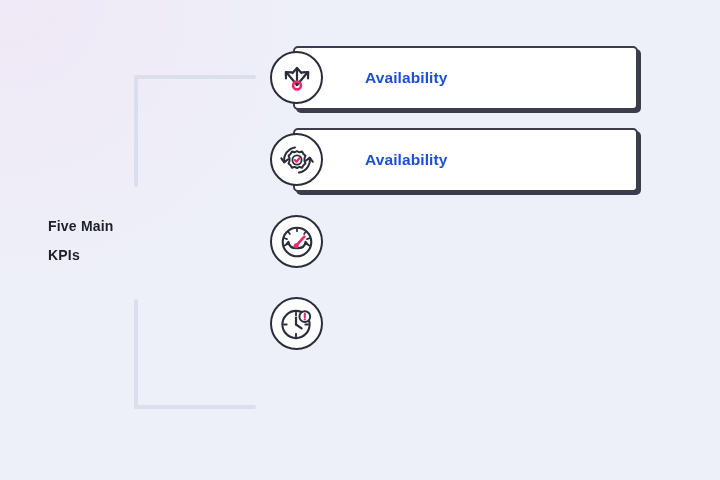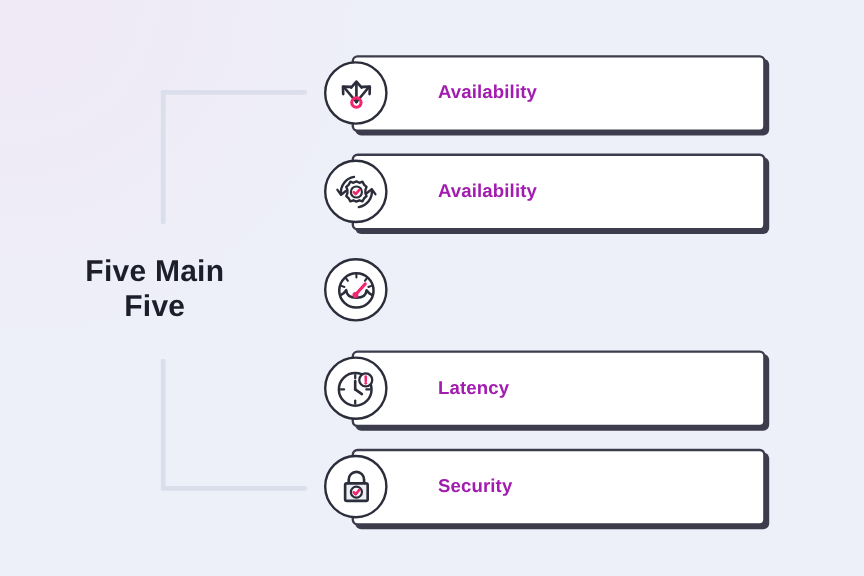--- a/index.html
+++ b/index.html
@@ -18,26 +18,26 @@
     width: 720px;
     height: 480px;
     background:
       radial-gradient(circle at 2% 0%, rgba(240,232,246,0.95) 0%, rgba(237,240,249,0) 38%),
       #edf0f9;
   }
 
   
   .title-block {
     position: absolute;
-    left: 29px;
+    left: 48px;
     top: 212px;
     width: 200px;
-    text-align: center;
+    text-align: left;
     color: #1c1f2b;
-    font-size: 25px;
+    font-size: 14px;
     font-weight: bold;
     line-height: 29px;
     letter-spacing: 0.2px;
   }
   .title-line { display: block; }
 
   
   .bracket {
     position: absolute;
     background: #dbdfeb;
@@ -67,21 +67,21 @@
     border-radius: 5px;
     box-shadow: 3px 3px 0 0 #3c3c4c;
   }
   .card-label {
     position: absolute;
     left: 70px;
     top: 0;
     height: 100%;
     display: flex;
     align-items: center;
-    color: #a21caf;
+    color: #1d4ed8;
     font-size: 15.5px;
     font-weight: bold;
     letter-spacing: 0.1px;
     white-space: nowrap;
   }
   .icon-badge {
     position: absolute;
     left: 0px;
     top: 11px;
     width: 53px;
@@ -97,21 +97,21 @@
   }
   .icon-badge svg { display: block; }
 </style>
 </head>
 <body>
 
 <div id="canvas">
 
   <div class="title-block">
     <span class="title-line">Five Main</span>
-    <span class="title-line">Five</span>
+    <span class="title-line">KPIs</span>
   </div>
 
   <div class="bracket bracket-top-h"></div>
   <div class="bracket bracket-top-v"></div>
   <div class="bracket bracket-bot-v"></div>
   <div class="bracket bracket-bot-h"></div>
 
   <div class="row" style="top:40px">
     <div class="card">
       <span class="card-label">Availability</span>
@@ -167,50 +167,34 @@
           <line x1="6.0" y1="15.0" x2="9.0" y2="16.1"></line>
           <line x1="32.0" y1="15.0" x2="29.0" y2="16.1"></line>
         </g>
         <line x1="18.6" y1="22.2" x2="26.4" y2="13.6" stroke="#f4256f" stroke-width="2.6" stroke-linecap="round"></line>
         <circle cx="18.2" cy="22.8" r="2.5" fill="#f4256f"></circle>
       </svg>
     </div>
   </div>
 
   <div class="row" style="top:286px">
-    <div class="card">
-      <span class="card-label">Latency</span>
-    </div>
     <div class="icon-badge">
       <svg width="38" height="38" viewBox="0 0 38 38">
         <circle cx="18" cy="19.5" r="13.6" fill="none" stroke="#2b2d3a" stroke-width="2.1"></circle>
         <g stroke="#2b2d3a" stroke-width="1.9" stroke-linecap="round">
           <line x1="18" y1="7.6" x2="18" y2="10.2"></line>
           <line x1="18" y1="28.8" x2="18" y2="31.4"></line>
           <line x1="6.1" y1="19.5" x2="8.7" y2="19.5"></line>
           <line x1="27.3" y1="19.5" x2="29.9" y2="19.5"></line>
         </g>
         <g stroke="#2b2d3a" stroke-width="2.2" stroke-linecap="round">
           <line x1="18" y1="19.5" x2="18" y2="12.6"></line>
           <line x1="18" y1="19.5" x2="23.6" y2="23.4"></line>
         </g>
         <circle cx="26.8" cy="11.6" r="5.4" fill="#ffffff" stroke="#2b2d3a" stroke-width="1.9"></circle>
         <line x1="26.8" y1="8.8" x2="26.8" y2="12.5" stroke="#f4256f" stroke-width="2.1" stroke-linecap="round"></line>
         <circle cx="26.8" cy="14.4" r="1.15" fill="#f4256f"></circle>
       </svg>
     </div>
   </div>
 
-  <div class="row" style="top:368px">
-    <div class="card">
-      <span class="card-label">Security</span>
-    </div>
-    <div class="icon-badge">
-      <svg width="38" height="38" viewBox="0 0 38 38">
-        <path d="M12.6 16.0 v-3.4 a6.4 6.4 0 0 1 12.8 0 v3.4" fill="none" stroke="#2b2d3a" stroke-width="2.2" stroke-linecap="round"></path>
-        <rect x="9.6" y="15.8" width="18.8" height="14.6" rx="1.4" fill="#eceef4" stroke="#2b2d3a" stroke-width="2.2"></rect>
-        <circle cx="19" cy="23.1" r="4.6" fill="#ffffff" stroke="#2b2d3a" stroke-width="1.8"></circle>
-        <polyline points="16.8,23.2 18.4,24.9 21.4,21.3" fill="none" stroke="#f4256f" stroke-width="2.2" stroke-linecap="round" stroke-linejoin="round"></polyline>
-      </svg>
-    </div>
-  </div>
 
 </div>
 
 </body></html>

